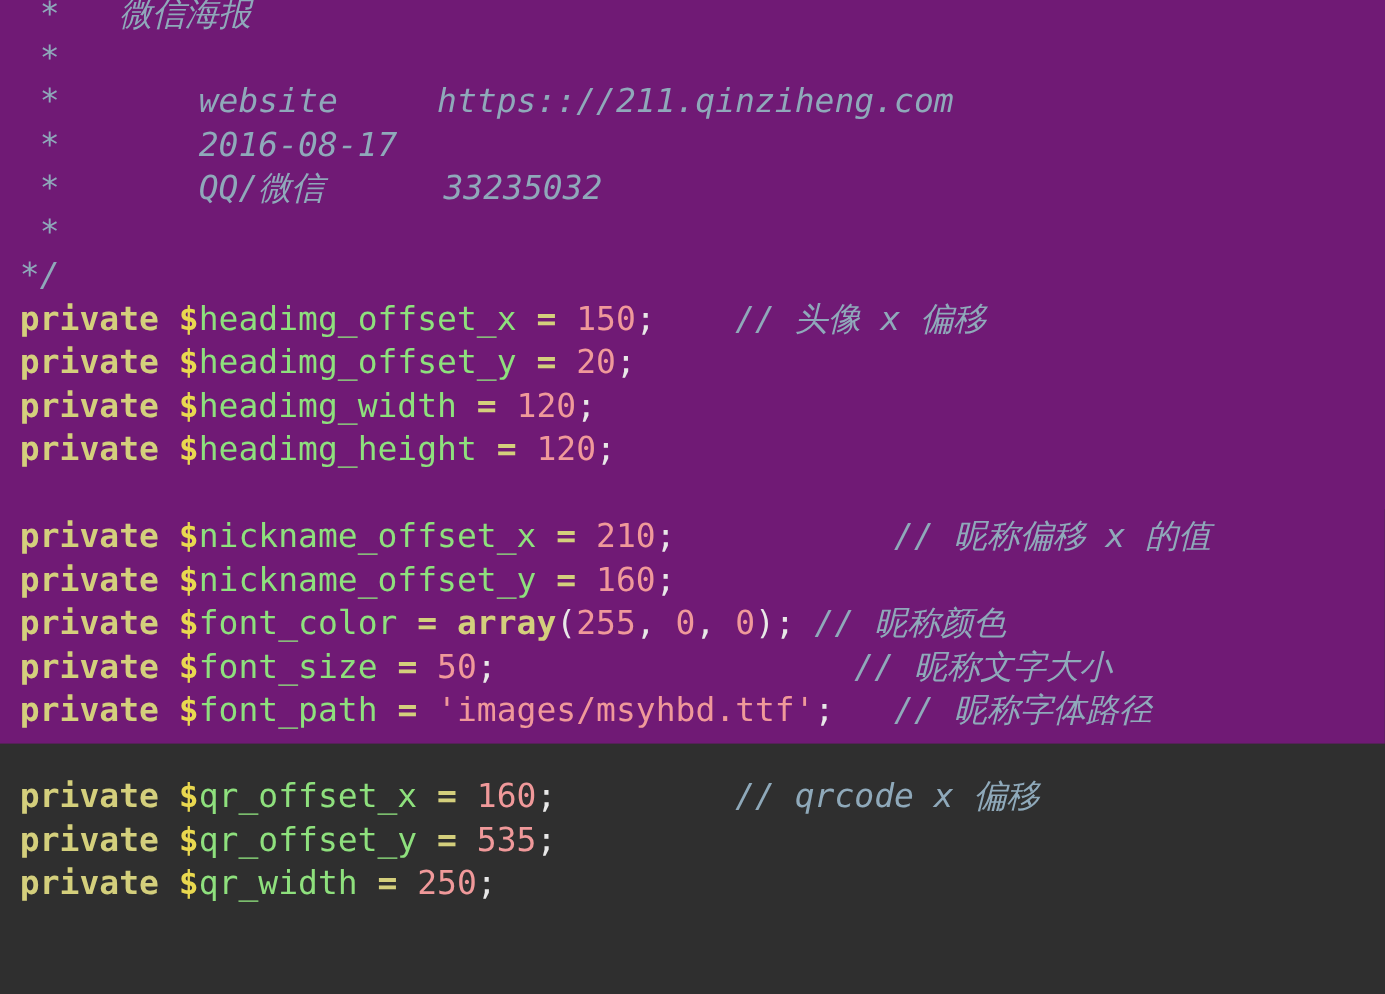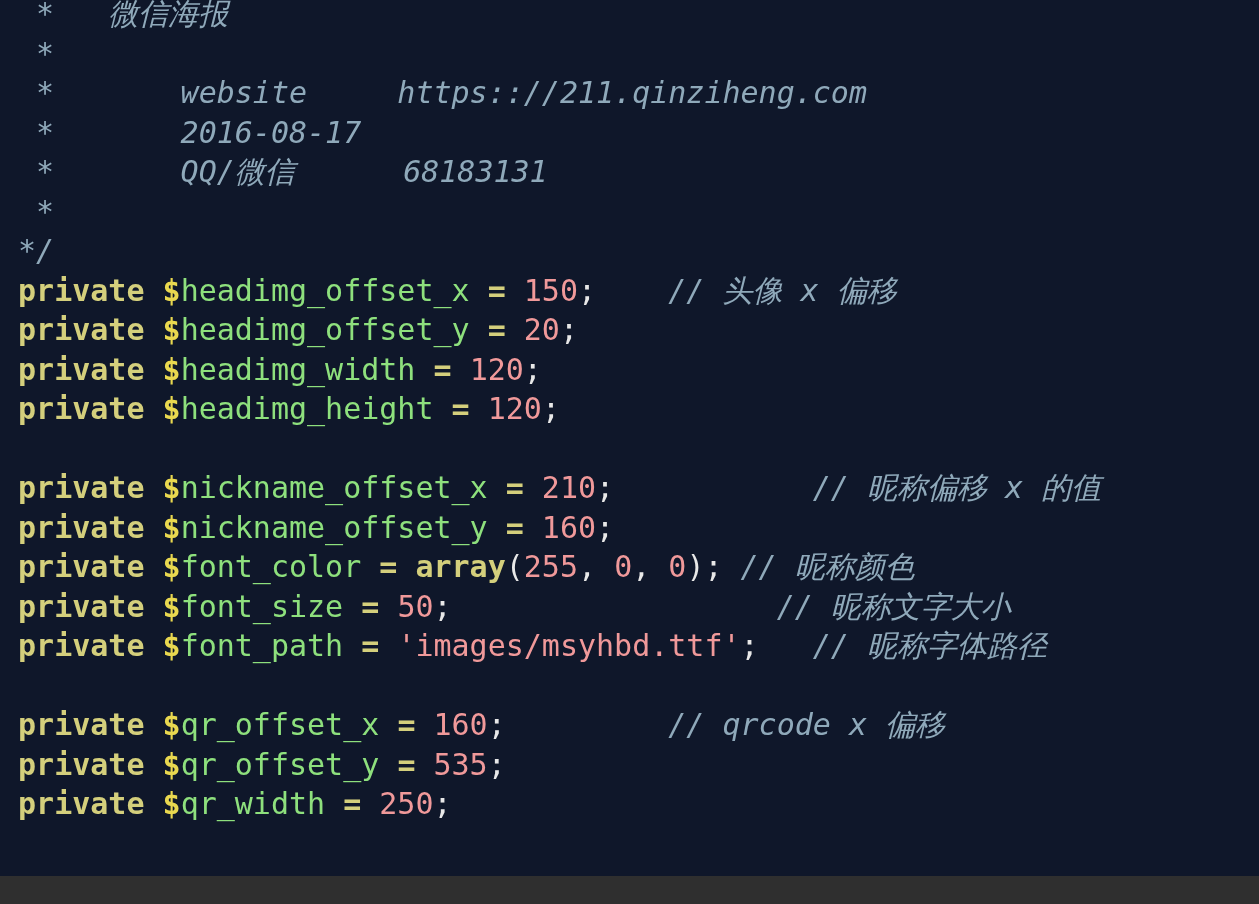--- a/index.html
+++ b/index.html
@@ -9,22 +9,22 @@
   }
   body {
     width: 1259px;
     height: 904px;
     overflow: hidden;
     font-family: "DejaVu Sans Mono", "Liberation Mono", monospace;
   }
   #editor {
     position: relative;
     width: 1259px;
-    height: 876px;
-    background: #0f172a;
+    height: 676px;
+    background: #701a75;
     padding-top: 0px;
     box-sizing: border-box;
   }
   .code-area {
     position: absolute;
     left: 0px;
     top: -6px;
     width: 1259px;
   }
   .line {
@@ -49,21 +49,21 @@
 </style>
 </head>
 <body>
 
 <div id="editor">
   <div class="code-area" id="code-area">
       <div class="line"><span class="tok comment">  *   微信海报</span></div>
       <div class="line"><span class="tok comment">  *</span></div>
       <div class="line"><span class="tok comment">  *       website     https:://211.qinziheng.com</span></div>
       <div class="line"><span class="tok comment">  *       2016-08-17</span></div>
-      <div class="line"><span class="tok comment">  *       QQ/微信      68183131</span></div>
+      <div class="line"><span class="tok comment">  *       QQ/微信      33235032</span></div>
       <div class="line"><span class="tok comment">  *</span></div>
       <div class="line"><span class="tok comment"> */</span></div>
       <div class="line"><span class="tok blank"> </span><span class="tok keyword">private</span><span class="tok blank"> </span><span class="tok dollar">$</span><span class="tok varname">headimg_offset_x</span><span class="tok blank"> </span><span class="tok operator">=</span><span class="tok blank"> </span><span class="tok number">150</span><span class="tok punct">;</span><span class="tok blank">    </span><span class="tok comment">// 头像 x 偏移</span></div>
       <div class="line"><span class="tok blank"> </span><span class="tok keyword">private</span><span class="tok blank"> </span><span class="tok dollar">$</span><span class="tok varname">headimg_offset_y</span><span class="tok blank"> </span><span class="tok operator">=</span><span class="tok blank"> </span><span class="tok number">20</span><span class="tok punct">;</span></div>
       <div class="line"><span class="tok blank"> </span><span class="tok keyword">private</span><span class="tok blank"> </span><span class="tok dollar">$</span><span class="tok varname">headimg_width</span><span class="tok blank"> </span><span class="tok operator">=</span><span class="tok blank"> </span><span class="tok number">120</span><span class="tok punct">;</span></div>
       <div class="line"><span class="tok blank"> </span><span class="tok keyword">private</span><span class="tok blank"> </span><span class="tok dollar">$</span><span class="tok varname">headimg_height</span><span class="tok blank"> </span><span class="tok operator">=</span><span class="tok blank"> </span><span class="tok number">120</span><span class="tok punct">;</span></div>
       <div class="line"><span class="tok blank"> </span></div>
       <div class="line"><span class="tok blank"> </span><span class="tok keyword">private</span><span class="tok blank"> </span><span class="tok dollar">$</span><span class="tok varname">nickname_offset_x</span><span class="tok blank"> </span><span class="tok operator">=</span><span class="tok blank"> </span><span class="tok number">210</span><span class="tok punct">;</span><span class="tok blank">           </span><span class="tok comment">// 昵称偏移 x 的值</span></div>
       <div class="line"><span class="tok blank"> </span><span class="tok keyword">private</span><span class="tok blank"> </span><span class="tok dollar">$</span><span class="tok varname">nickname_offset_y</span><span class="tok blank"> </span><span class="tok operator">=</span><span class="tok blank"> </span><span class="tok number">160</span><span class="tok punct">;</span></div>
       <div class="line"><span class="tok blank"> </span><span class="tok keyword">private</span><span class="tok blank"> </span><span class="tok dollar">$</span><span class="tok varname">font_color</span><span class="tok blank"> </span><span class="tok operator">=</span><span class="tok blank"> </span><span class="tok func">array</span><span class="tok punct">(</span><span class="tok number">255</span><span class="tok punct">,</span><span class="tok blank"> </span><span class="tok number">0</span><span class="tok punct">,</span><span class="tok blank"> </span><span class="tok number">0</span><span class="tok punct">);</span><span class="tok blank"> </span><span class="tok comment">// 昵称颜色</span></div>

